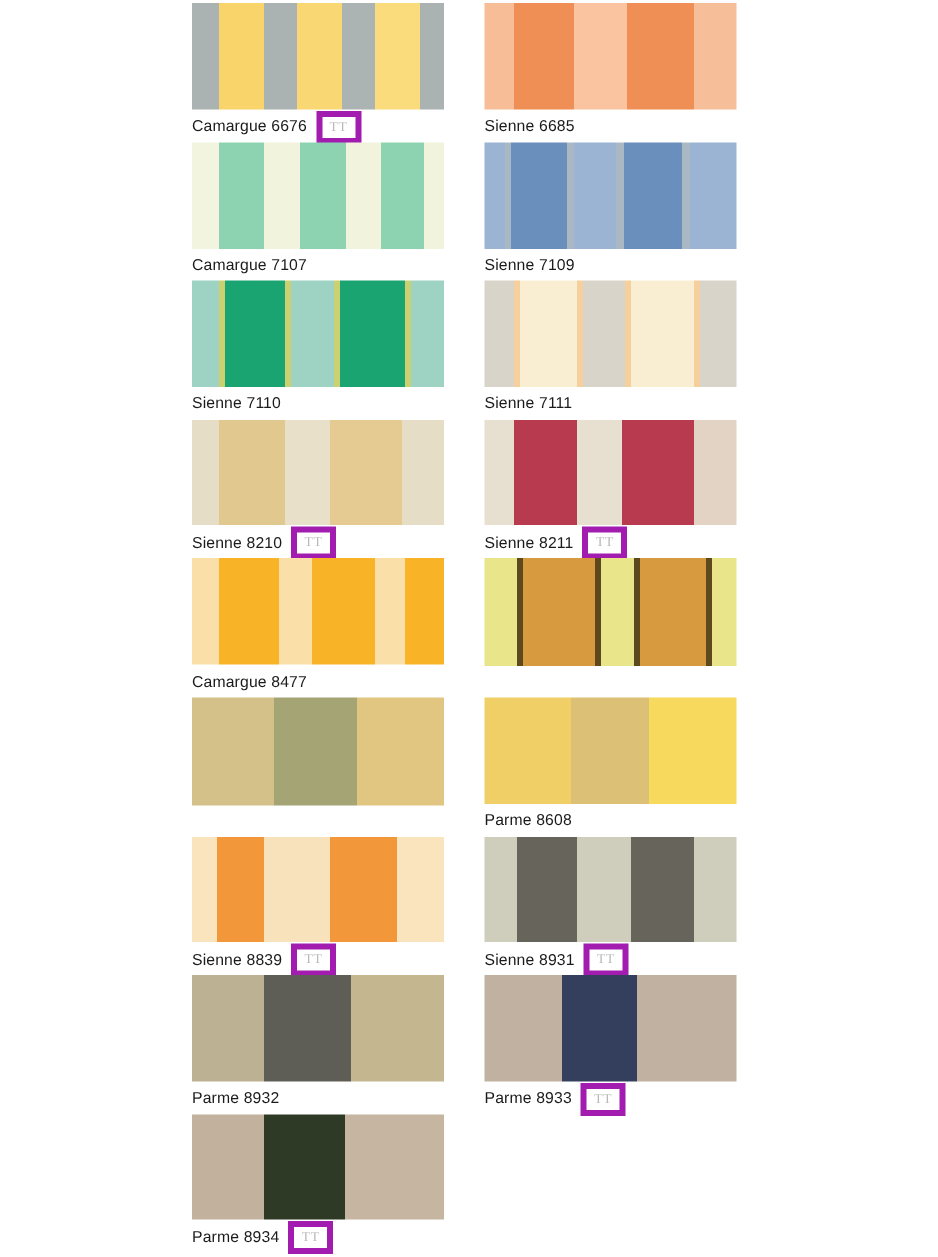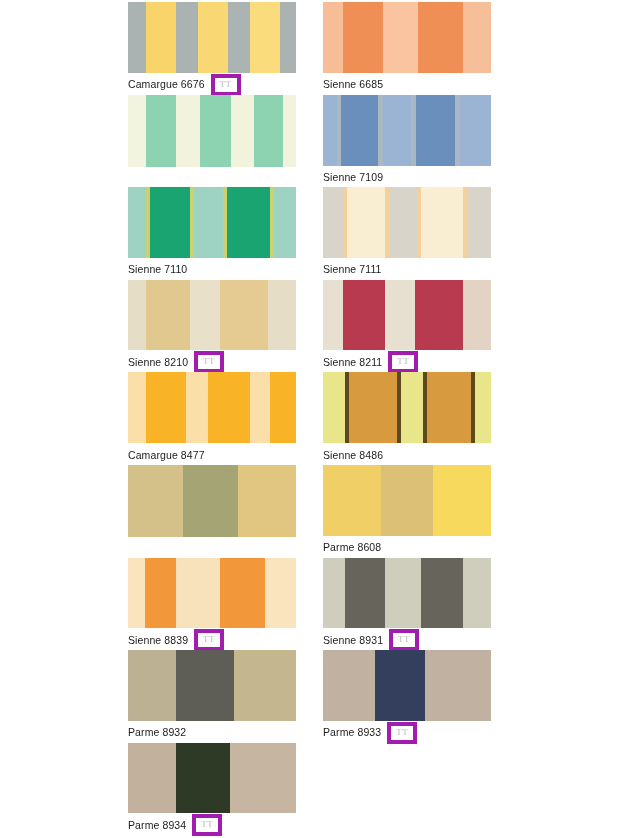--- a/index.html
+++ b/index.html
@@ -89,20 +89,23 @@
         <div class="swatch-cell">
           <div class="swatch-image" style="background: linear-gradient(to right, rgb(246, 189, 150) 0px, rgb(246, 189, 150) 20px, rgb(239, 143, 86) 20px, rgb(239, 143, 86) 60px, rgb(249, 196, 159) 60px, rgb(249, 196, 159) 95px, rgb(239, 143, 86) 95px, rgb(239, 143, 86) 140px, rgb(247, 191, 153) 140px, rgb(247, 191, 153) 168px);"></div>
           <div class="swatch-caption">
             <span class="swatch-label">Sienne 6685</span>
           </div>
         </div>
       </div>
       <div class="swatch-row">
         <div class="swatch-cell">
           <div class="swatch-image" style="background: linear-gradient(to right, rgb(243, 244, 224) 0px, rgb(243, 244, 224) 18px, rgb(142, 211, 177) 18px, rgb(142, 211, 177) 48px, rgb(241, 243, 221) 48px, rgb(241, 243, 221) 72px, rgb(142, 211, 177) 72px, rgb(142, 211, 177) 103px, rgb(241, 243, 221) 103px, rgb(241, 243, 221) 126px, rgb(142, 211, 177) 126px, rgb(142, 211, 177) 155px, rgb(241, 243, 221) 155px, rgb(241, 243, 221) 168px);"></div>
+          <div class="swatch-caption">
+            <span class="swatch-label">Camargue 7107</span>
+          </div>
         </div>
         <div class="swatch-cell">
           <div class="swatch-image" style="background: linear-gradient(to right, rgb(155, 180, 212) 0px, rgb(155, 180, 212) 14px, rgb(170, 184, 196) 14px, rgb(170, 184, 196) 18px, rgb(107, 143, 189) 18px, rgb(107, 143, 189) 55px, rgb(170, 184, 196) 55px, rgb(170, 184, 196) 60px, rgb(155, 180, 212) 60px, rgb(155, 180, 212) 88px, rgb(170, 184, 196) 88px, rgb(170, 184, 196) 93px, rgb(107, 143, 189) 93px, rgb(107, 143, 189) 132px, rgb(170, 184, 196) 132px, rgb(170, 184, 196) 137px, rgb(155, 180, 212) 137px, rgb(155, 180, 212) 168px);"></div>
           <div class="swatch-caption">
             <span class="swatch-label">Sienne 7109</span>
           </div>
         </div>
       </div>
       <div class="swatch-row">
         <div class="swatch-cell">
@@ -136,23 +139,20 @@
       </div>
       <div class="swatch-row">
         <div class="swatch-cell">
           <div class="swatch-image" style="background: linear-gradient(to right, rgb(250, 223, 168) 0px, rgb(250, 223, 168) 18px, rgb(249, 179, 38) 18px, rgb(249, 179, 38) 58px, rgb(250, 223, 168) 58px, rgb(250, 223, 168) 80px, rgb(249, 179, 38) 80px, rgb(249, 179, 38) 122px, rgb(250, 223, 168) 122px, rgb(250, 223, 168) 142px, rgb(249, 179, 38) 142px, rgb(249, 179, 38) 168px);"></div>
           <div class="swatch-caption">
             <span class="swatch-label">Camargue 8477</span>
           </div>
         </div>
         <div class="swatch-cell">
           <div class="swatch-image" style="background: linear-gradient(to right, rgb(232, 229, 139) 0px, rgb(232, 229, 139) 22px, rgb(92, 74, 30) 22px, rgb(92, 74, 30) 26px, rgb(216, 154, 63) 26px, rgb(216, 154, 63) 74px, rgb(92, 74, 30) 74px, rgb(92, 74, 30) 78px, rgb(232, 229, 139) 78px, rgb(232, 229, 139) 100px, rgb(92, 74, 30) 100px, rgb(92, 74, 30) 104px, rgb(216, 154, 63) 104px, rgb(216, 154, 63) 148px, rgb(92, 74, 30) 148px, rgb(92, 74, 30) 152px, rgb(232, 229, 139) 152px, rgb(232, 229, 139) 168px);"></div>
-          <div class="swatch-caption">
-            <span class="swatch-label">Sienne 8486</span>
-          </div>
         </div>
       </div>
       <div class="swatch-row">
         <div class="swatch-cell">
           <div class="swatch-image" style="background: linear-gradient(to right, rgb(212, 193, 137) 0px, rgb(212, 193, 137) 55px, rgb(164, 164, 117) 55px, rgb(164, 164, 117) 110px, rgb(225, 198, 130) 110px, rgb(225, 198, 130) 168px);"></div>
         </div>
         <div class="swatch-cell">
           <div class="swatch-image" style="background: linear-gradient(to right, rgb(240, 207, 102) 0px, rgb(240, 207, 102) 58px, rgb(220, 192, 117) 58px, rgb(220, 192, 117) 110px, rgb(247, 217, 94) 110px, rgb(247, 217, 94) 168px);"></div>
           <div class="swatch-caption">
             <span class="swatch-label">Parme 8608</span>

